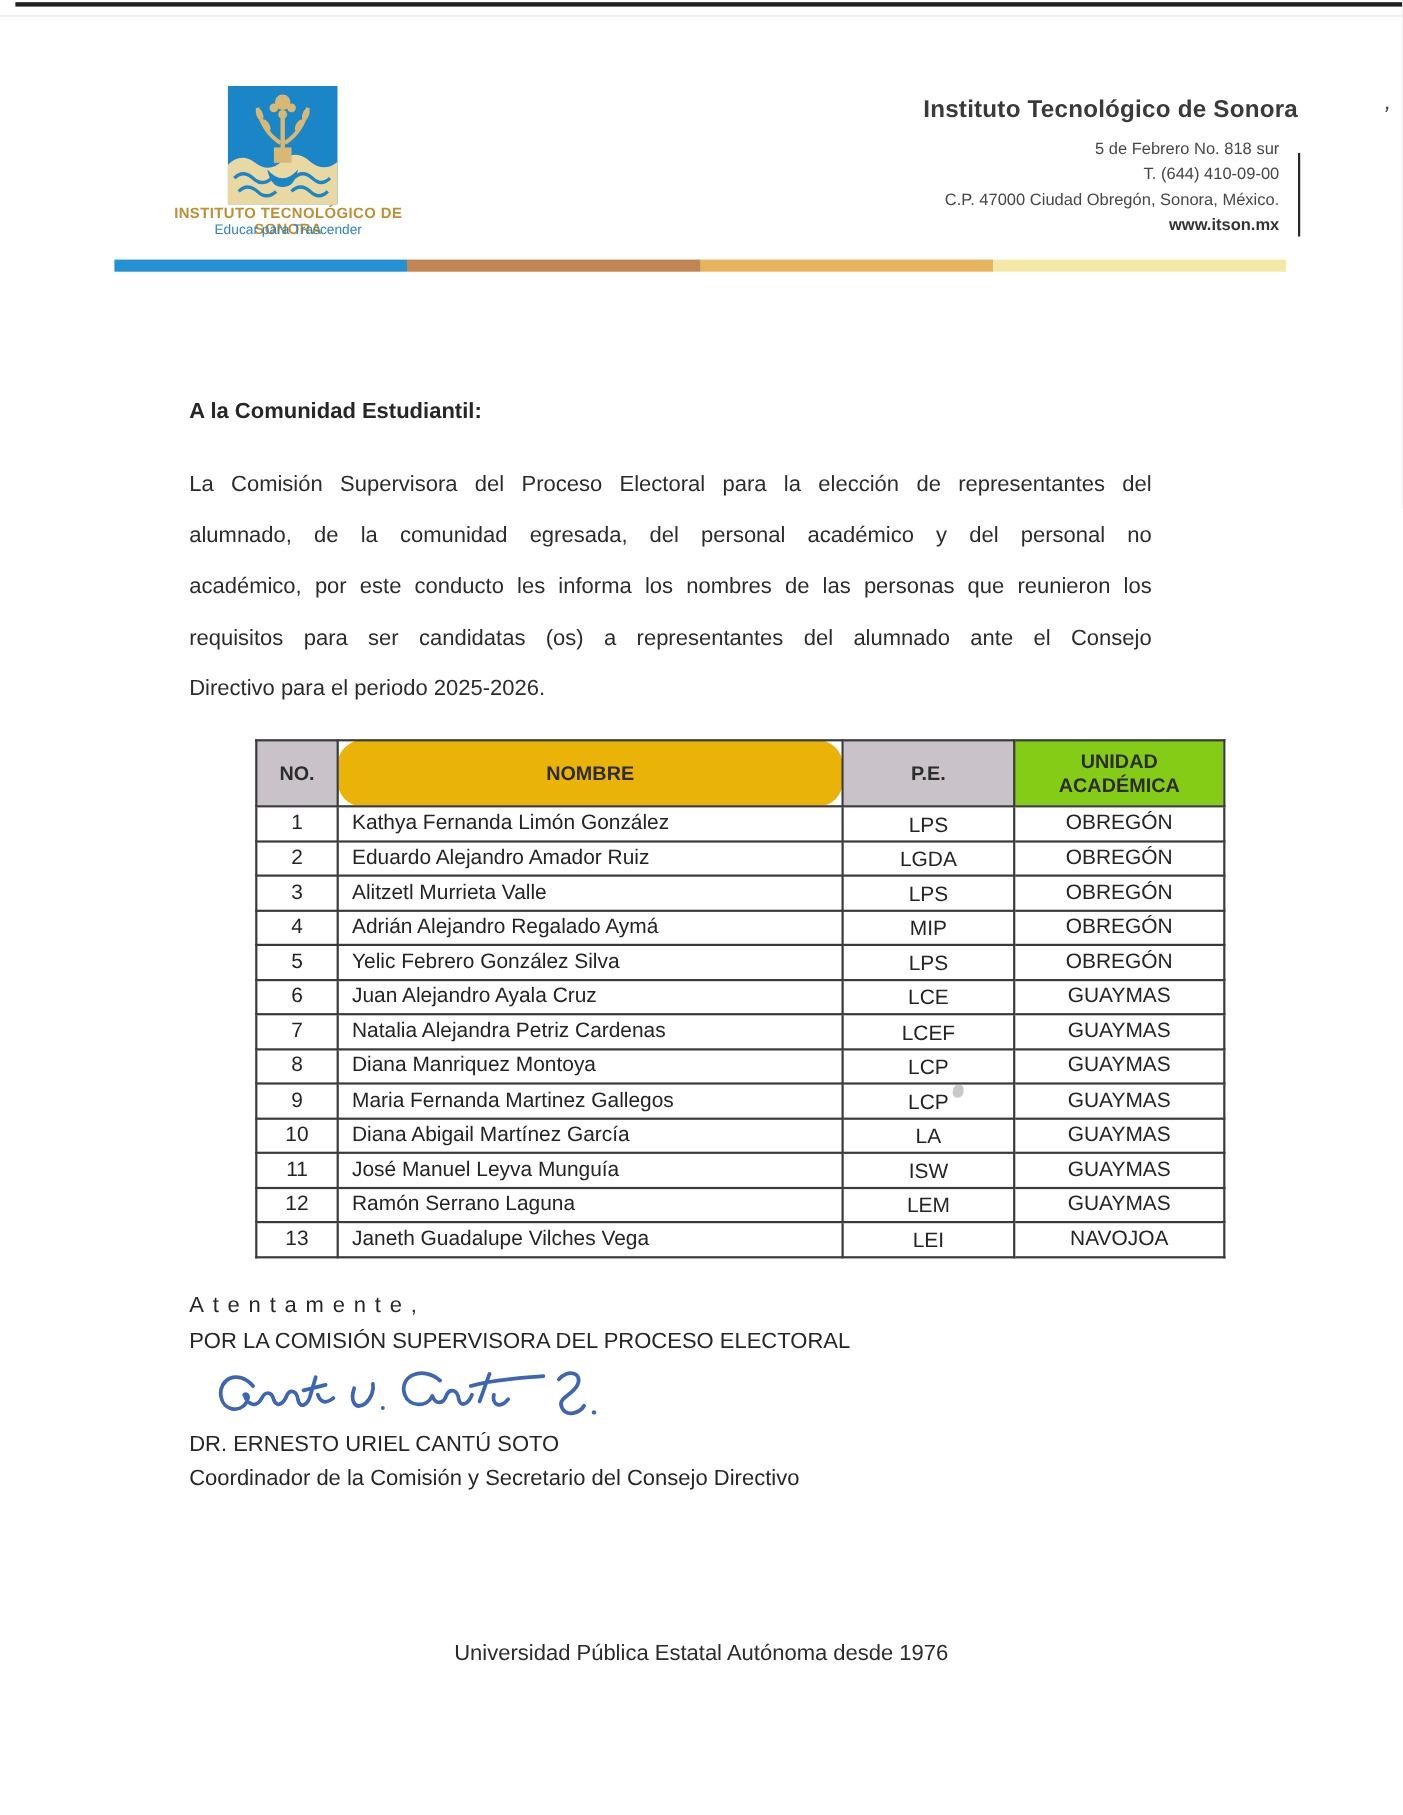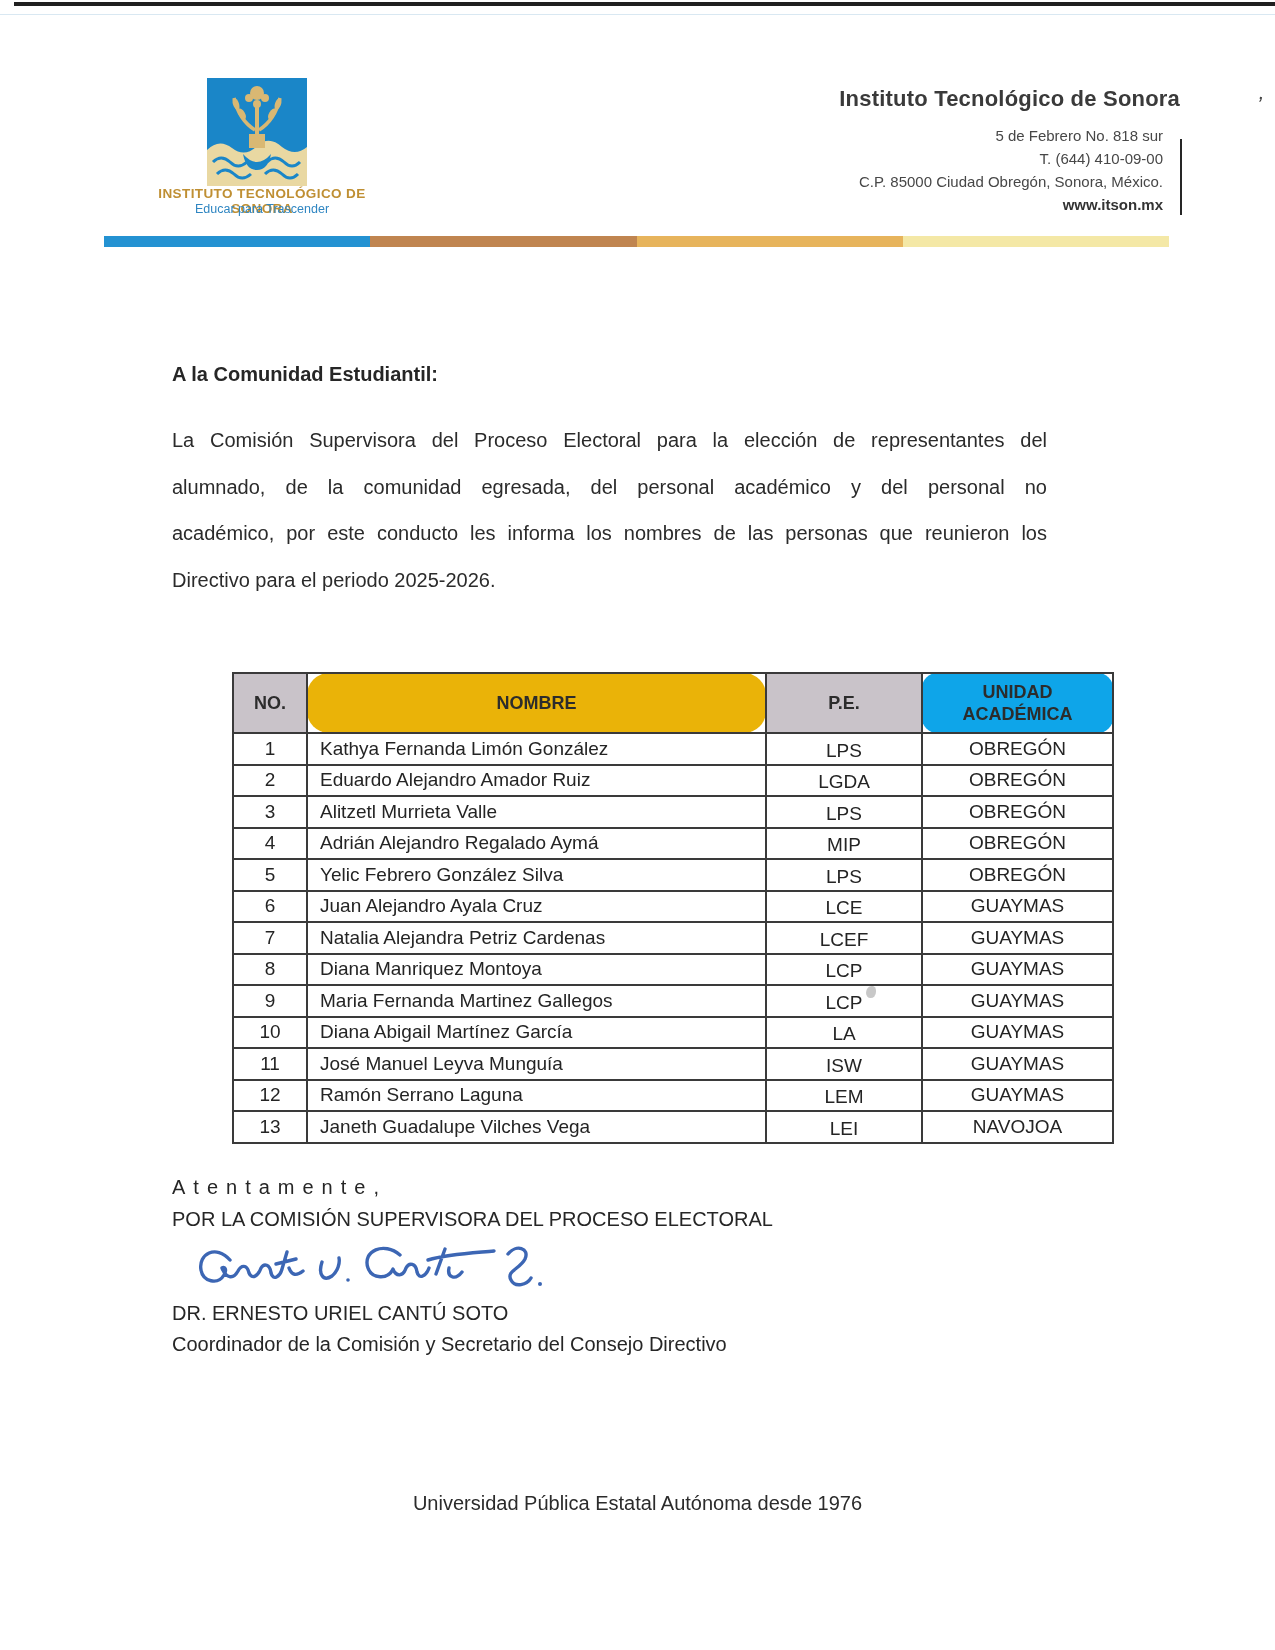--- a/index.html
+++ b/index.html
@@ -91,54 +91,55 @@
       <circle cx="50" cy="26" r="4" fill="#d9b873"></circle>
     </svg>
   </div>
   <div class="logo-caption1">INSTITUTO TECNOLÓGICO DE SONORA</div>
   <div class="logo-caption2">Educar para Trascender</div>
 
   <div class="inst-title">Instituto Tecnológico de Sonora</div>
   <div class="addr">
     <div>5 de Febrero No. 818 sur</div>
     <div>T. (644) 410-09-00</div>
-    <div>C.P. 85000 Ciudad Obregón, Sonora, México.</div>
+    <div>C.P. 47000 Ciudad Obregón, Sonora, México.</div>
     <div class="web">www.itson.mx</div>
   </div>
   <div class="addr-rule"></div>
 
   <div class="color-bar">
     <div style="background: rgb(36, 146, 210);"></div>
     <div style="background: rgb(192, 133, 80);"></div>
     <div style="background: rgb(231, 180, 92);"></div>
     <div style="background: rgb(244, 232, 166);"></div>
   </div>
 
   <div class="salutation">A la Comunidad Estudiantil:</div>
 
   <div class="body-par">
     <div class="jline">La Comisión Supervisora del Proceso Electoral para la elección de representantes del</div>
     <div class="jline">alumnado, de la comunidad egresada, del personal académico y del personal no</div>
     <div class="jline">académico, por este conducto les informa los nombres de las personas que reunieron los</div>
+    <div class="jline">requisitos para ser candidatas (os) a representantes del alumnado ante el Consejo</div>
     <div class="jline last">Directivo para el periodo 2025-2026.</div>
   </div>
 
   <table class="cand">
     <colgroup>
         <col style="width:74px">
         <col style="width:459px">
         <col style="width:156px">
         <col style="width:191px">
       </colgroup>
     <thead>
       <tr>
         <th style="background: rgb(201, 195, 201);">NO.</th>
         <th style="background: #eab308; border-radius: 22px;">NOMBRE</th>
         <th style="background: rgb(201, 195, 201);">P.E.</th>
-        <th style="background: #0ea5e9; border-radius: 15px;">UNIDAD ACADÉMICA</th>
+        <th style="background: #84cc16;">UNIDAD ACADÉMICA</th>
       </tr>
     </thead>
     <tbody>
     <tr>
       <td class="c-no">1</td>
       <td class="c-nombre">Kathya Fernanda Limón González</td>
       <td class="c-pe">LPS</td>
       <td class="c-ua">OBREGÓN</td>
     </tr>
 

